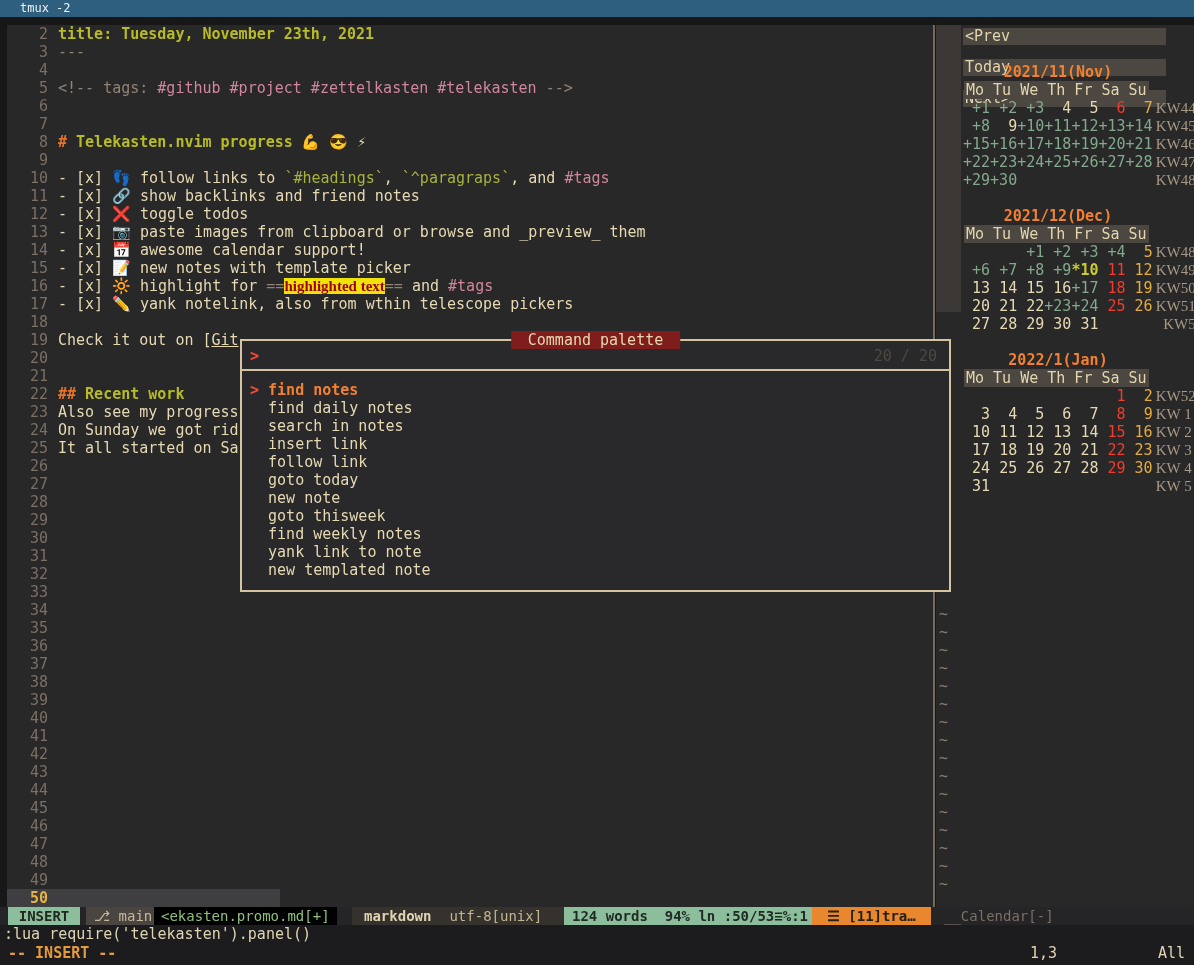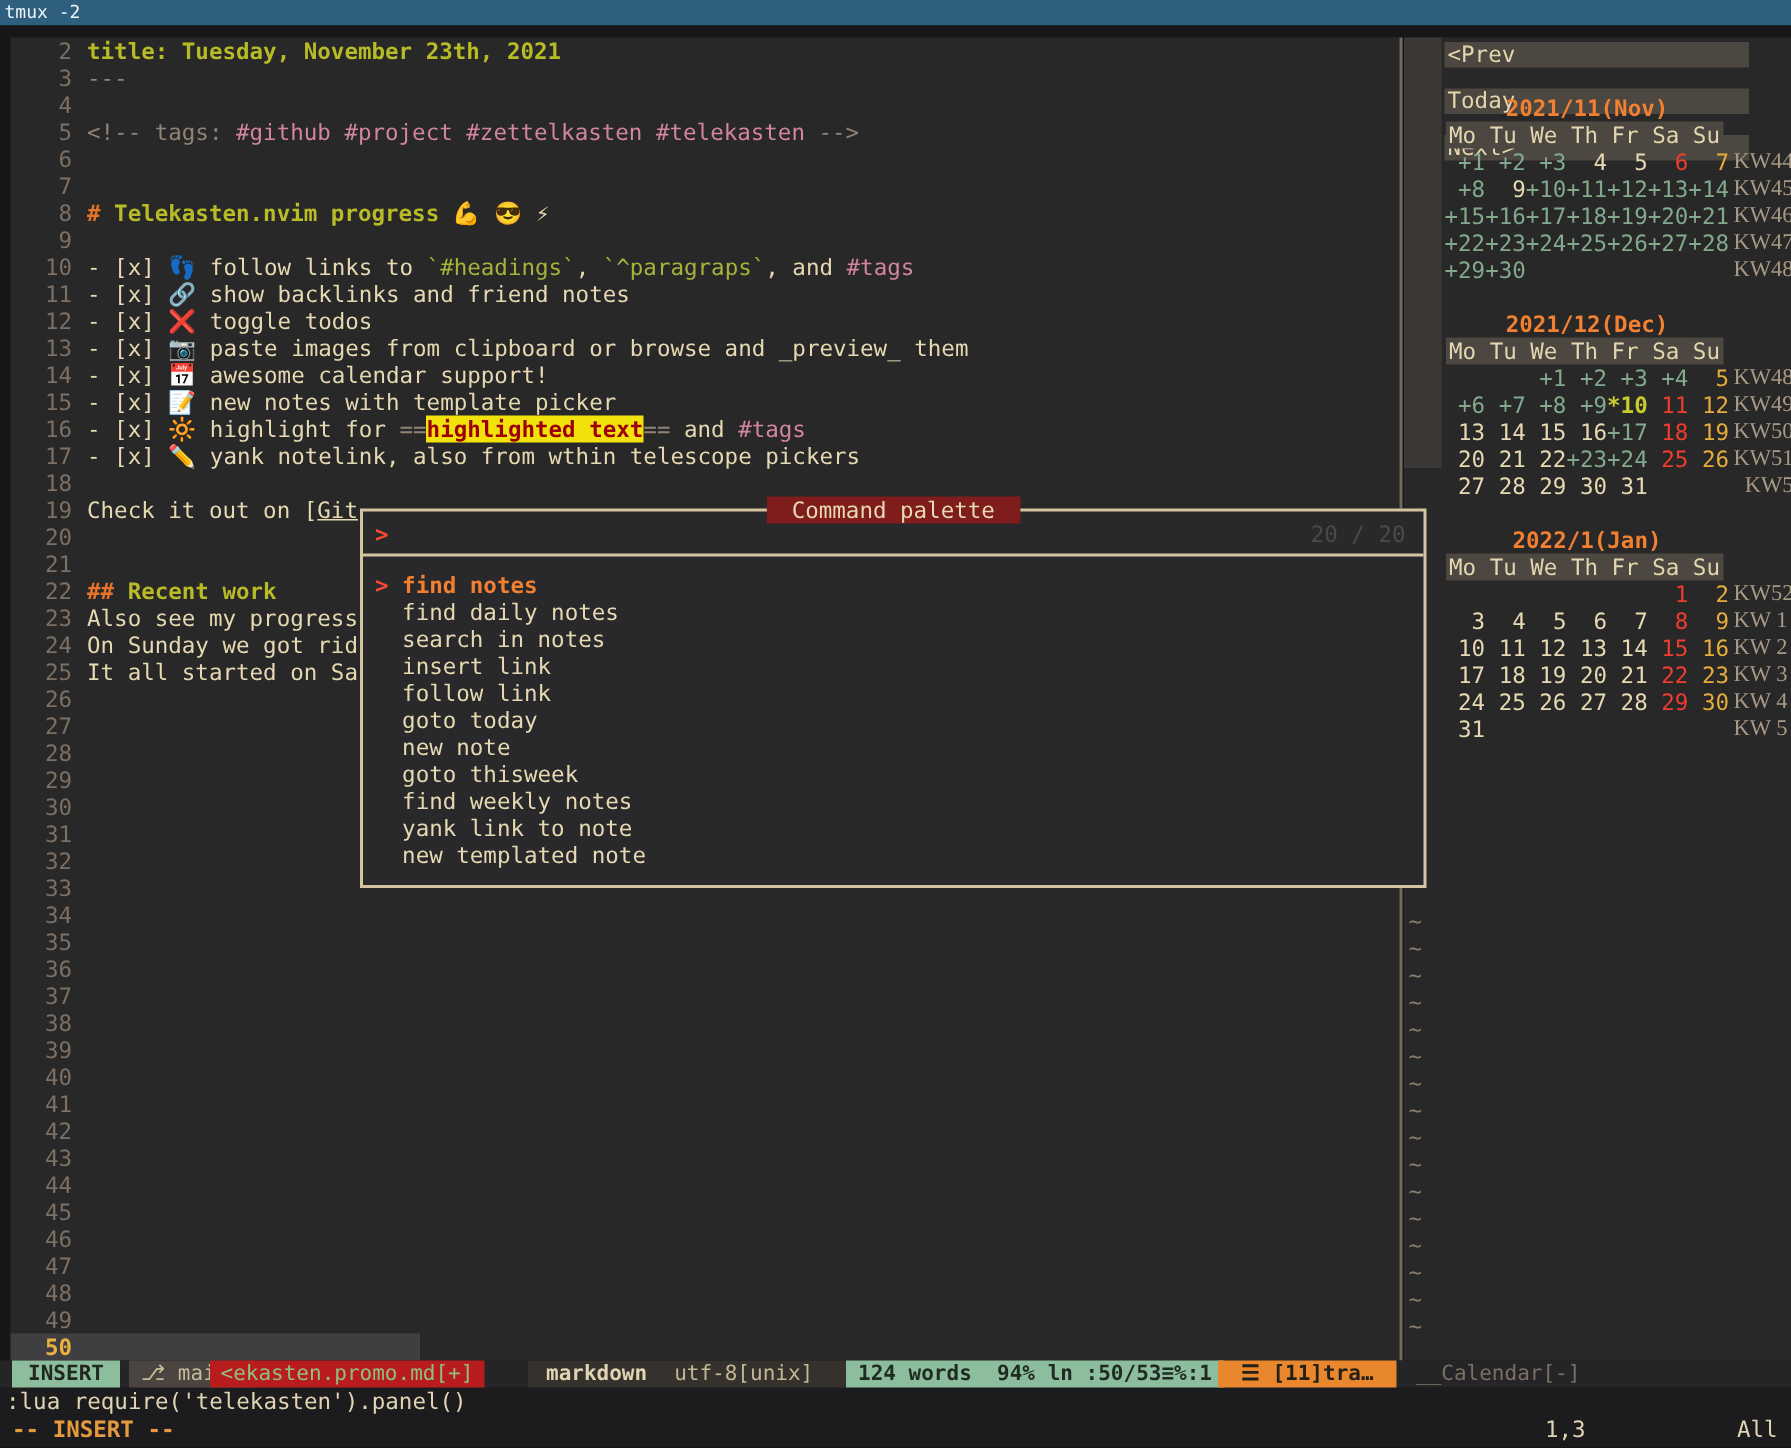--- a/index.html
+++ b/index.html
@@ -1,21 +1,21 @@
 <!DOCTYPE html>
 <html><head>
 <meta charset="utf-8">
 <style>
   * { margin:0; padding:0; box-sizing:border-box; }
   body { background:#000; font-family:"DejaVu Sans Mono", monospace; }
   #stage { position:relative; width:1194px; height:965px; background:#151516; overflow:hidden; }
 
   
   #titlebar { position:absolute; left:0; top:0; width:1194px; height:17px; background:#2e5f7e;
-    color:#eef3f7; font-size:12px; line-height:17px; padding-left:3px; }
+    color:#eef3f7; font-size:12px; line-height:17px; padding-left:20px; }
 
   
   #app { position:absolute; left:0; top:17px; width:1194px; height:948px; background:#171717; }
 
   
   #editor-bg { position:absolute; left:7px; top:8px; width:926px; height:882px; background:#282829; }
   #calendar-bg { position:absolute; left:936px; top:8px; width:258px; height:882px; background:#282829; }
   #win-sep { position:absolute; left:933px; top:8px; width:2px; height:882px; background:#746a5d; z-index:3; }
   #scroll-strip { position:absolute; left:936px; top:8px; width:25px; height:287px; background:#3b3835; z-index:4; }
 
@@ -24,21 +24,21 @@
   .ln-num.cur { color:#e9b143; font-weight:bold; }
   .cl-bar { position:absolute; left:7px; top:0; width:273px; height:18px; background:#3f3f41; }
   .etext { position:absolute; left:58px; top:0; white-space:pre; }
   .s-t   { color:#e6d9b2; }
   .s-g   { color:#928374; }
   .s-pk  { color:#d3869b; }
   .s-grn { color:#b8bb26; font-weight:bold; }
   .s-hd  { color:#e5742a; font-weight:bold; }
   .s-code{ color:#a8b33a; }
   .s-lnk { color:#e6d9b2; text-decoration:underline; }
-  .s-hl  { background:#f2e20b; color:#9d0006; font-weight:bold; }
+  .s-hl  { background:#f2e20b; color:#9d0006; font-weight:bold;font-family:Liberation Serif, serif; }
   .s-em  { color:#e6d9b2; }
 
   
   #cal { position:absolute; left:0; top:0; width:1194px; height:948px; z-index:5; pointer-events:none; }
   #cal > * { pointer-events:auto; }
   #cal-nav { position:absolute; left:963px; top:11px; width:203px; height:17px; display:flex; justify-content:space-between; gap:14px;
     font-size:15px; line-height:17px;flex-direction:column; }
   .nav-chip { background:#4c4741; color:#e3d5ae; padding:0 2px; white-space:pre; }
   .cal-title { position:absolute; left:963px; width:190px; text-align:center; color:#f28030; font-size:15px; line-height:18px; font-weight:bold; }
   .cal-head { position:absolute; left:964px; background:#4c4741; color:#e3d5ae; font-size:15px; line-height:18px; white-space:pre; padding:0 2px; }
@@ -64,21 +64,21 @@
   .pitem { height:18px; line-height:18px; padding-left:8px; color:#e6d9b2; white-space:pre; }
   .pitem .sel-arrow { color:#fb4934; font-weight:bold; }
   .pitem.selected .plabel { color:#f28030; font-weight:bold; }
 
   
   #statusline { position:absolute; left:0; top:890px; width:1194px; height:18px; background:#252527;
     font-size:14px; line-height:18px; z-index:6; }
   .seg { position:absolute; top:0; height:18px; white-space:pre; }
   #seg-mode { left:8px; width:72px; background:#8cbd9c; color:#20281f; font-weight:bold; text-align:center; }
   #seg-branch { left:86px; background:#4a4540; color:#c8b99a; padding:0 8px; }
-  #seg-file { left:140px; background:#b91c1c; color:#8ec07c; padding:0 7px; }
+  #seg-file { left:154px; background:#000000; color:#8ec07c; padding:0 7px; }
   #seg-ftenc { left:352px; width:212px; background:#35312c; color:#c3b694; }
   #seg-ftenc .ft { font-weight:bold; color:#e0d4b2; margin-left:12px;text-align:center; }
   #seg-ftenc .enc { margin-left:18px; }
   #seg-words { left:564px; background:#8cbd9c; color:#1f2a22; font-weight:bold; padding:0 8px; }
   #seg-tabs { left:812px; width:119px; background:#e8872e; color:#252016; font-weight:bold; text-align:center; }
   #seg-calstatus { left:944px; color:#7c6f64; }
 
   
   #cmdline { position:absolute; left:0; top:908px; width:1194px; height:18px; background:#1c1c1e;
     color:#e0d4b2; font-size:15px; line-height:18px; padding-left:4px; white-space:pre; }

